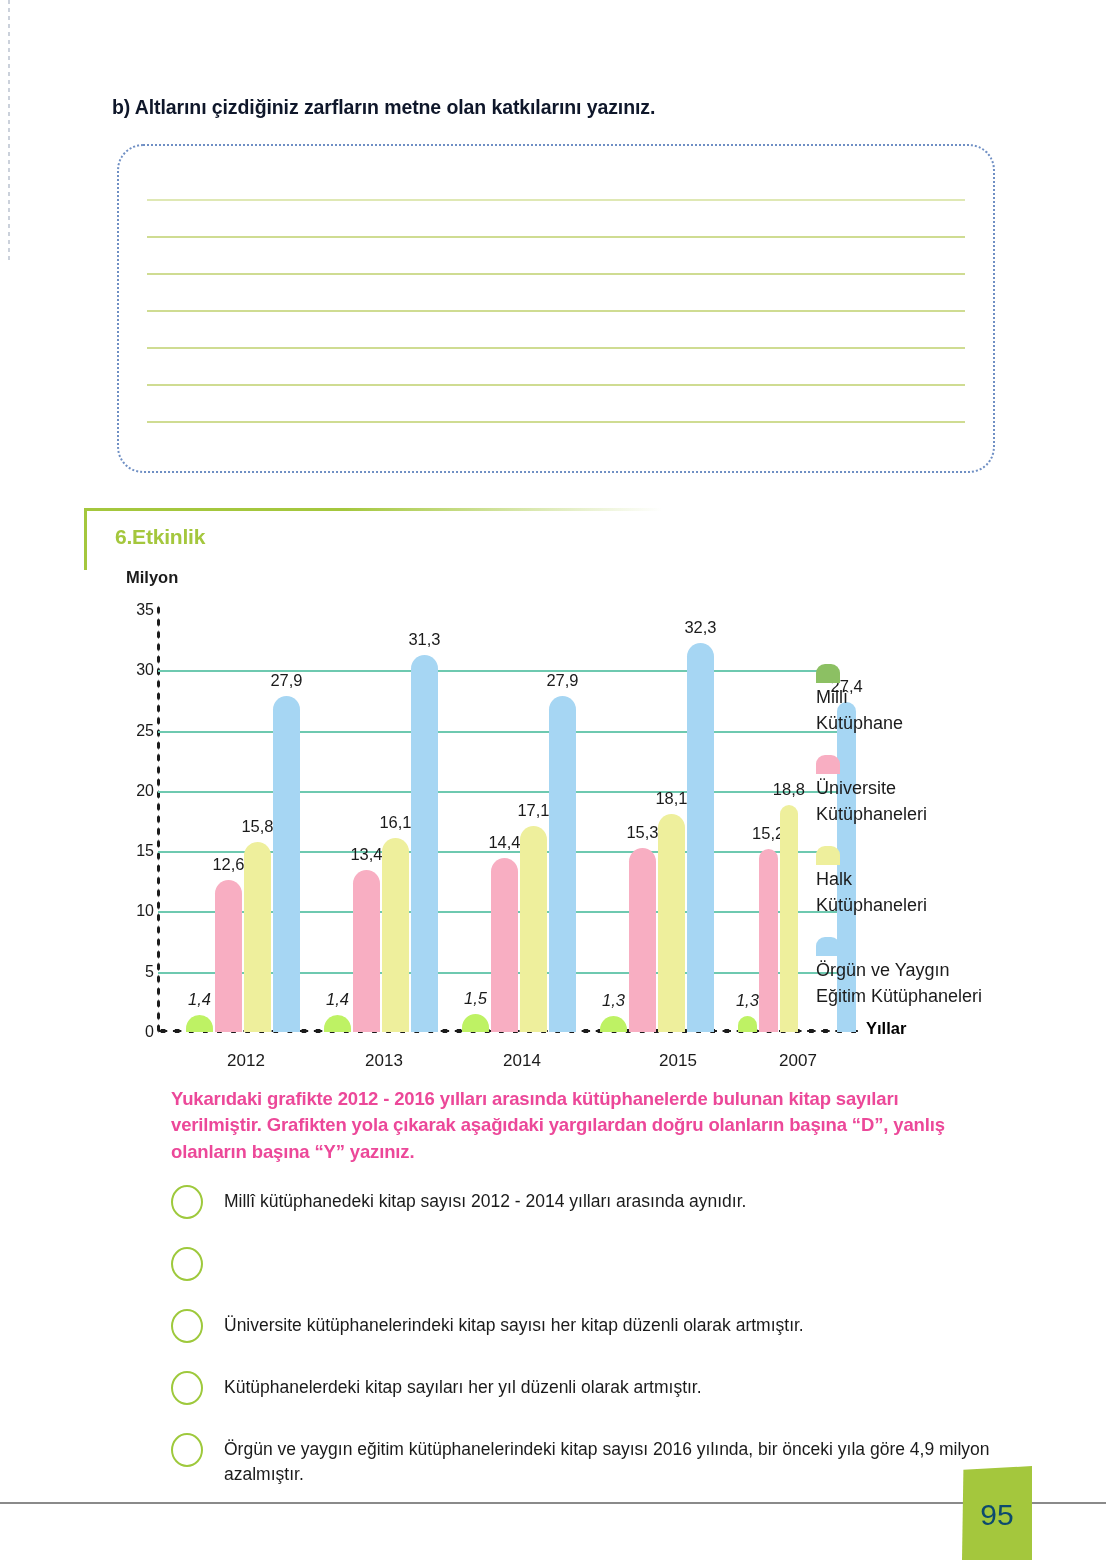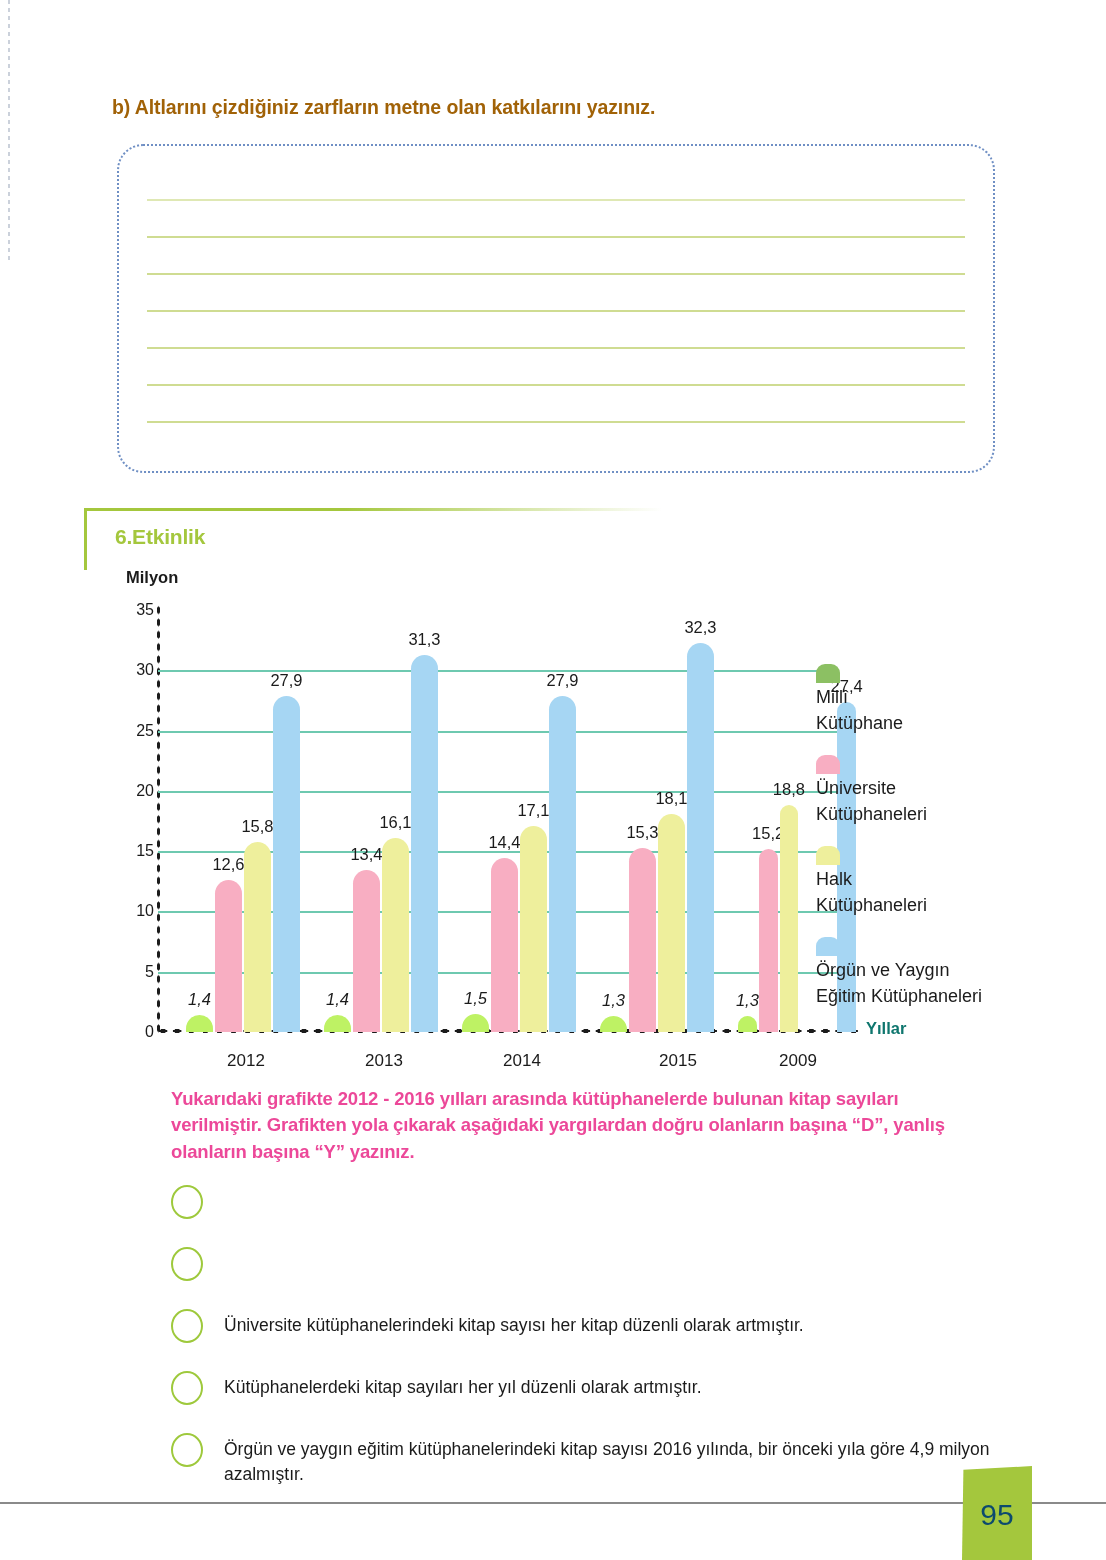--- a/index.html
+++ b/index.html
@@ -18,21 +18,21 @@
     position: absolute; left: 8px; top: 0; width: 2px; height: 260px;
     background-image: linear-gradient(to bottom, #b9c2cf 0 4px, transparent 4px 8px);
     background-size: 2px 8px;
     opacity: .75;
   }
 
   
   .q-head {
     position: absolute; left: 112px; top: 96px;
     font-size: 19.5px; font-weight: bold; letter-spacing: -.1px;
-    color: #a16207;
+    color: #0f172a;
   }
 
   
   .answer-box {
     position: absolute; left: 117px; top: 144px;
     width: 878px; height: 329px;
     border: 2px dotted #6f8fc4;
     border-radius: 26px;
     background: #fff;
   }
@@ -123,21 +123,21 @@
   .bar.uni     { background: #f8aec2; }
   .bar.halk    { background: #eeef9c; }
   .bar.orgun   { background: #a6d6f3; }
 
   .xcat {
     position: absolute; top: 441px; width: 120px; text-align: center;
     font-size: 17px; color: #1b1b1b;
   }
   .xaxis-title {
     position: absolute; left: 740px; top: 419px;
-    font-size: 16.5px; font-weight: bold; color: #0f766e;
+    font-size: 16.5px; font-weight: bold; color: #000000;
   }
 
   
   .legend {
     position: absolute; left: 816px; top: 664px; width: 190px;
   }
   .legend-item { margin-bottom: 19px; }
   .swatch {
     width: 24px; height: 19px; border-radius: 9px 9px 0 0; display: block;
     margin-bottom: 2px;
@@ -299,21 +299,21 @@
         <div class="bar uni" style="height: 183.269px;">
           <span class="vlabel">15,2</span>
         </div>
         <div class="bar halk" style="height: 226.674px;">
           <span class="vlabel">18,8</span>
         </div>
         <div class="bar orgun" style="height: 330.366px; margin-left: 37px;">
           <span class="vlabel">27,4</span>
         </div>
       </div>
-      <div class="xcat" style="left: 580px;">2009</div>
+      <div class="xcat" style="left: 580px;">2007</div>
     </div>
   <div class="xaxis-title">Yıllar</div>
 </div>
 
 <div class="legend" id="legend">
     <div class="legend-item">
       <span class="swatch milli"></span>
       <div class="legend-text">
         <div>Millî</div>
         <div>Kütüphane</div>
@@ -340,20 +340,21 @@
         <div>Eğitim Kütüphaneleri</div>
       </div>
     </div>
   </div>
 
 <div class="prompt">Yukarıdaki grafikte 2012 - 2016 yılları arasında kütüphanelerde bulunan kitap sayıları verilmiştir. Grafikten yola çıkarak aşağıdaki yargılardan doğru olanların başına “D”, yanlış olanların başına “Y” yazınız.</div>
 
 <div class="statements" id="statements">
     <div class="stmt">
       <div class="circle"></div>
+      <span class="txt">Millî kütüphanedeki kitap sayısı 2012 - 2014 yılları arasında aynıdır.</span>
     </div>
     <div class="stmt">
       <div class="circle"></div>
     </div>
     <div class="stmt">
       <div class="circle"></div>
       <span class="txt">Üniversite kütüphanelerindeki kitap sayısı her kitap düzenli olarak artmıştır.</span>
     </div>
     <div class="stmt">
       <div class="circle"></div>

